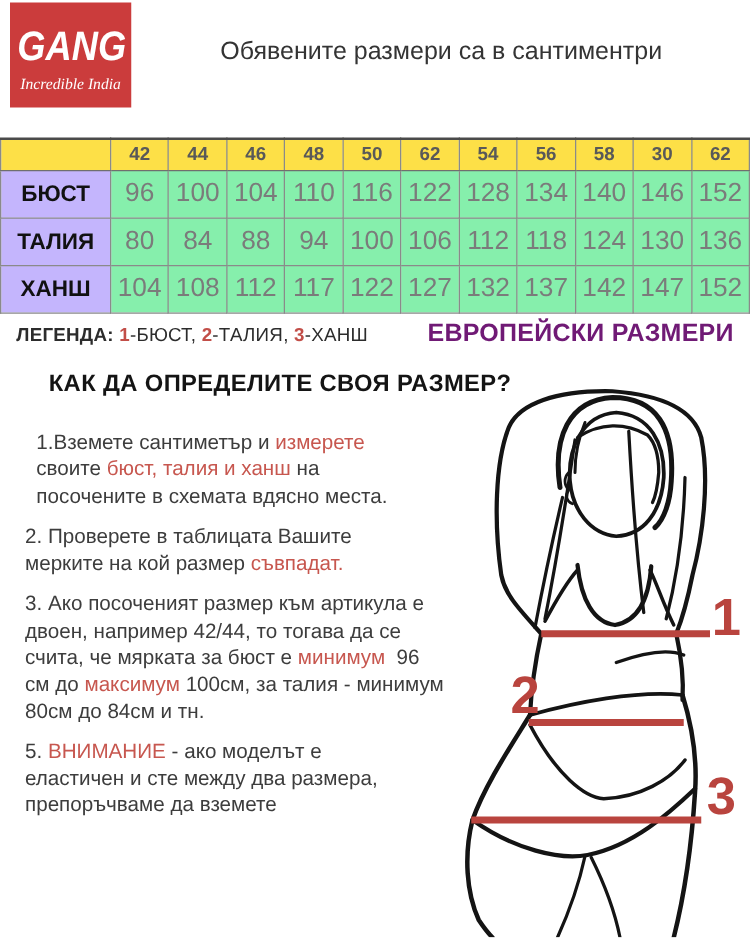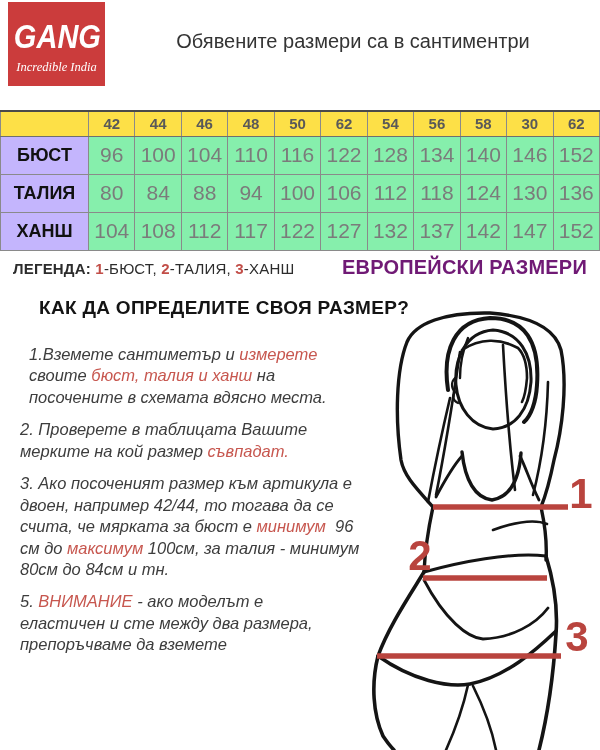--- a/index.html
+++ b/index.html
@@ -76,21 +76,21 @@
 
   
   .howto-heading {
     position: absolute; left: 20px; top: 297px;
     font-size: 19px; font-weight: bold; color: #141414; letter-spacing: 0.3px; margin-left: 19px;
   }
   .howto-list {
     position: absolute; left: 20px; top: 344px; width: 382px;
     color: #3d3d3d; font-size: 16.5px; line-height: 1.3;
   }
-  .para { white-space: pre-wrap; margin-bottom: 11px; font-style: italic; }
+  .para { white-space: pre-wrap; margin-bottom: 11px; }
   .para.indent-first { padding-left: 9px; }
 
   
   .figure-wrap { position: absolute; left: 350px; top: 290px; width: 250px; height: 460px; }
   .figure-wrap svg { display: block; }
   .fig-num { font-family: "Liberation Sans", sans-serif; font-weight: bold; font-size: 42px; }
 </style>
 </head>
 <body>
 

